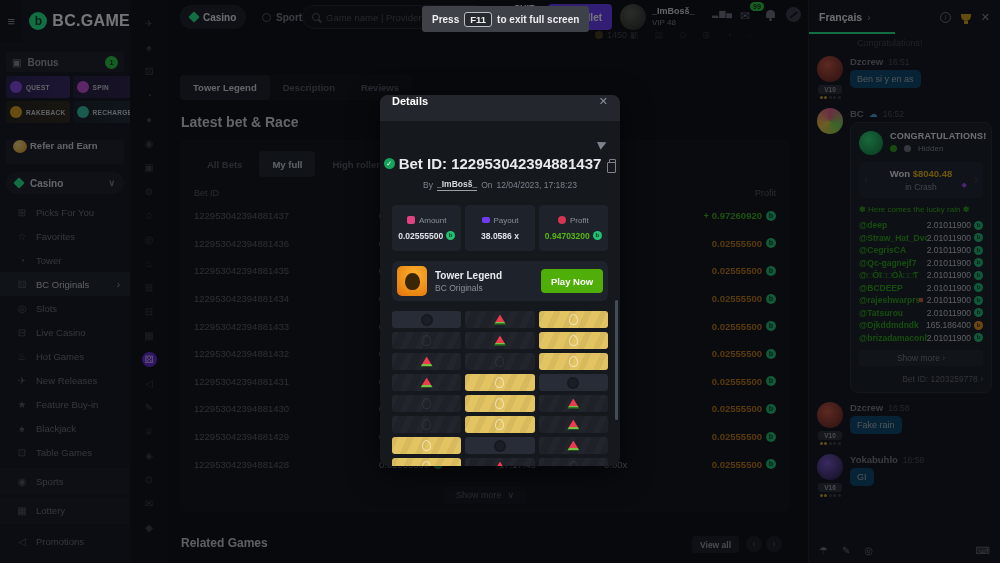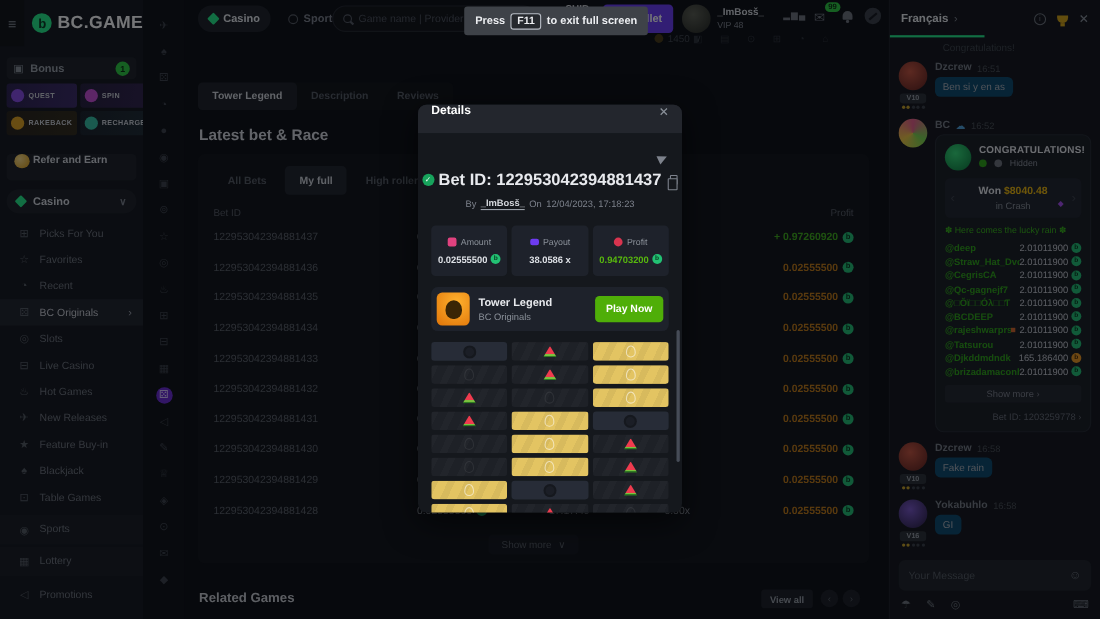--- a/index.html
+++ b/index.html
@@ -252,21 +252,21 @@
       <div class="sitem">
         <span class="sic">⊞</span>
         <span>Picks For You</span>
       </div>
       <div class="sitem">
         <span class="sic">☆</span>
         <span>Favorites</span>
       </div>
       <div class="sitem">
         <span class="sic">◔</span>
-        <span>Recent</span>
+        <span>Tower</span>
       </div>
       <div class="sitem active">
         <span class="sic">⚄</span>
         <span>BC Originals</span>
         <span class="schev">›</span>
       </div>
       <div class="sitem">
         <span class="sic">◎</span>
         <span>Slots</span>
       </div>
@@ -717,24 +717,20 @@
       <div class="mcol">
         <div class="mhead">
             <span class="muser">Yokabuhlo</span>
             <span class="mtime">16:58</span>
           </div>
         <span class="mbubble">GI</span>
       </div>
     </div>
 
   </div>
-  <div class="cinput">
-    <input placeholder="Your Message" style="">
-    <span class="cemoji">☺</span>
-  </div>
   <div class="ctools">
     <span>☂</span>
     <span>✎</span>
     <span>◎</span>
     <span class="ckb">⌨</span>
   </div>
 </div>
 
 <div id="overlay"></div>
 

